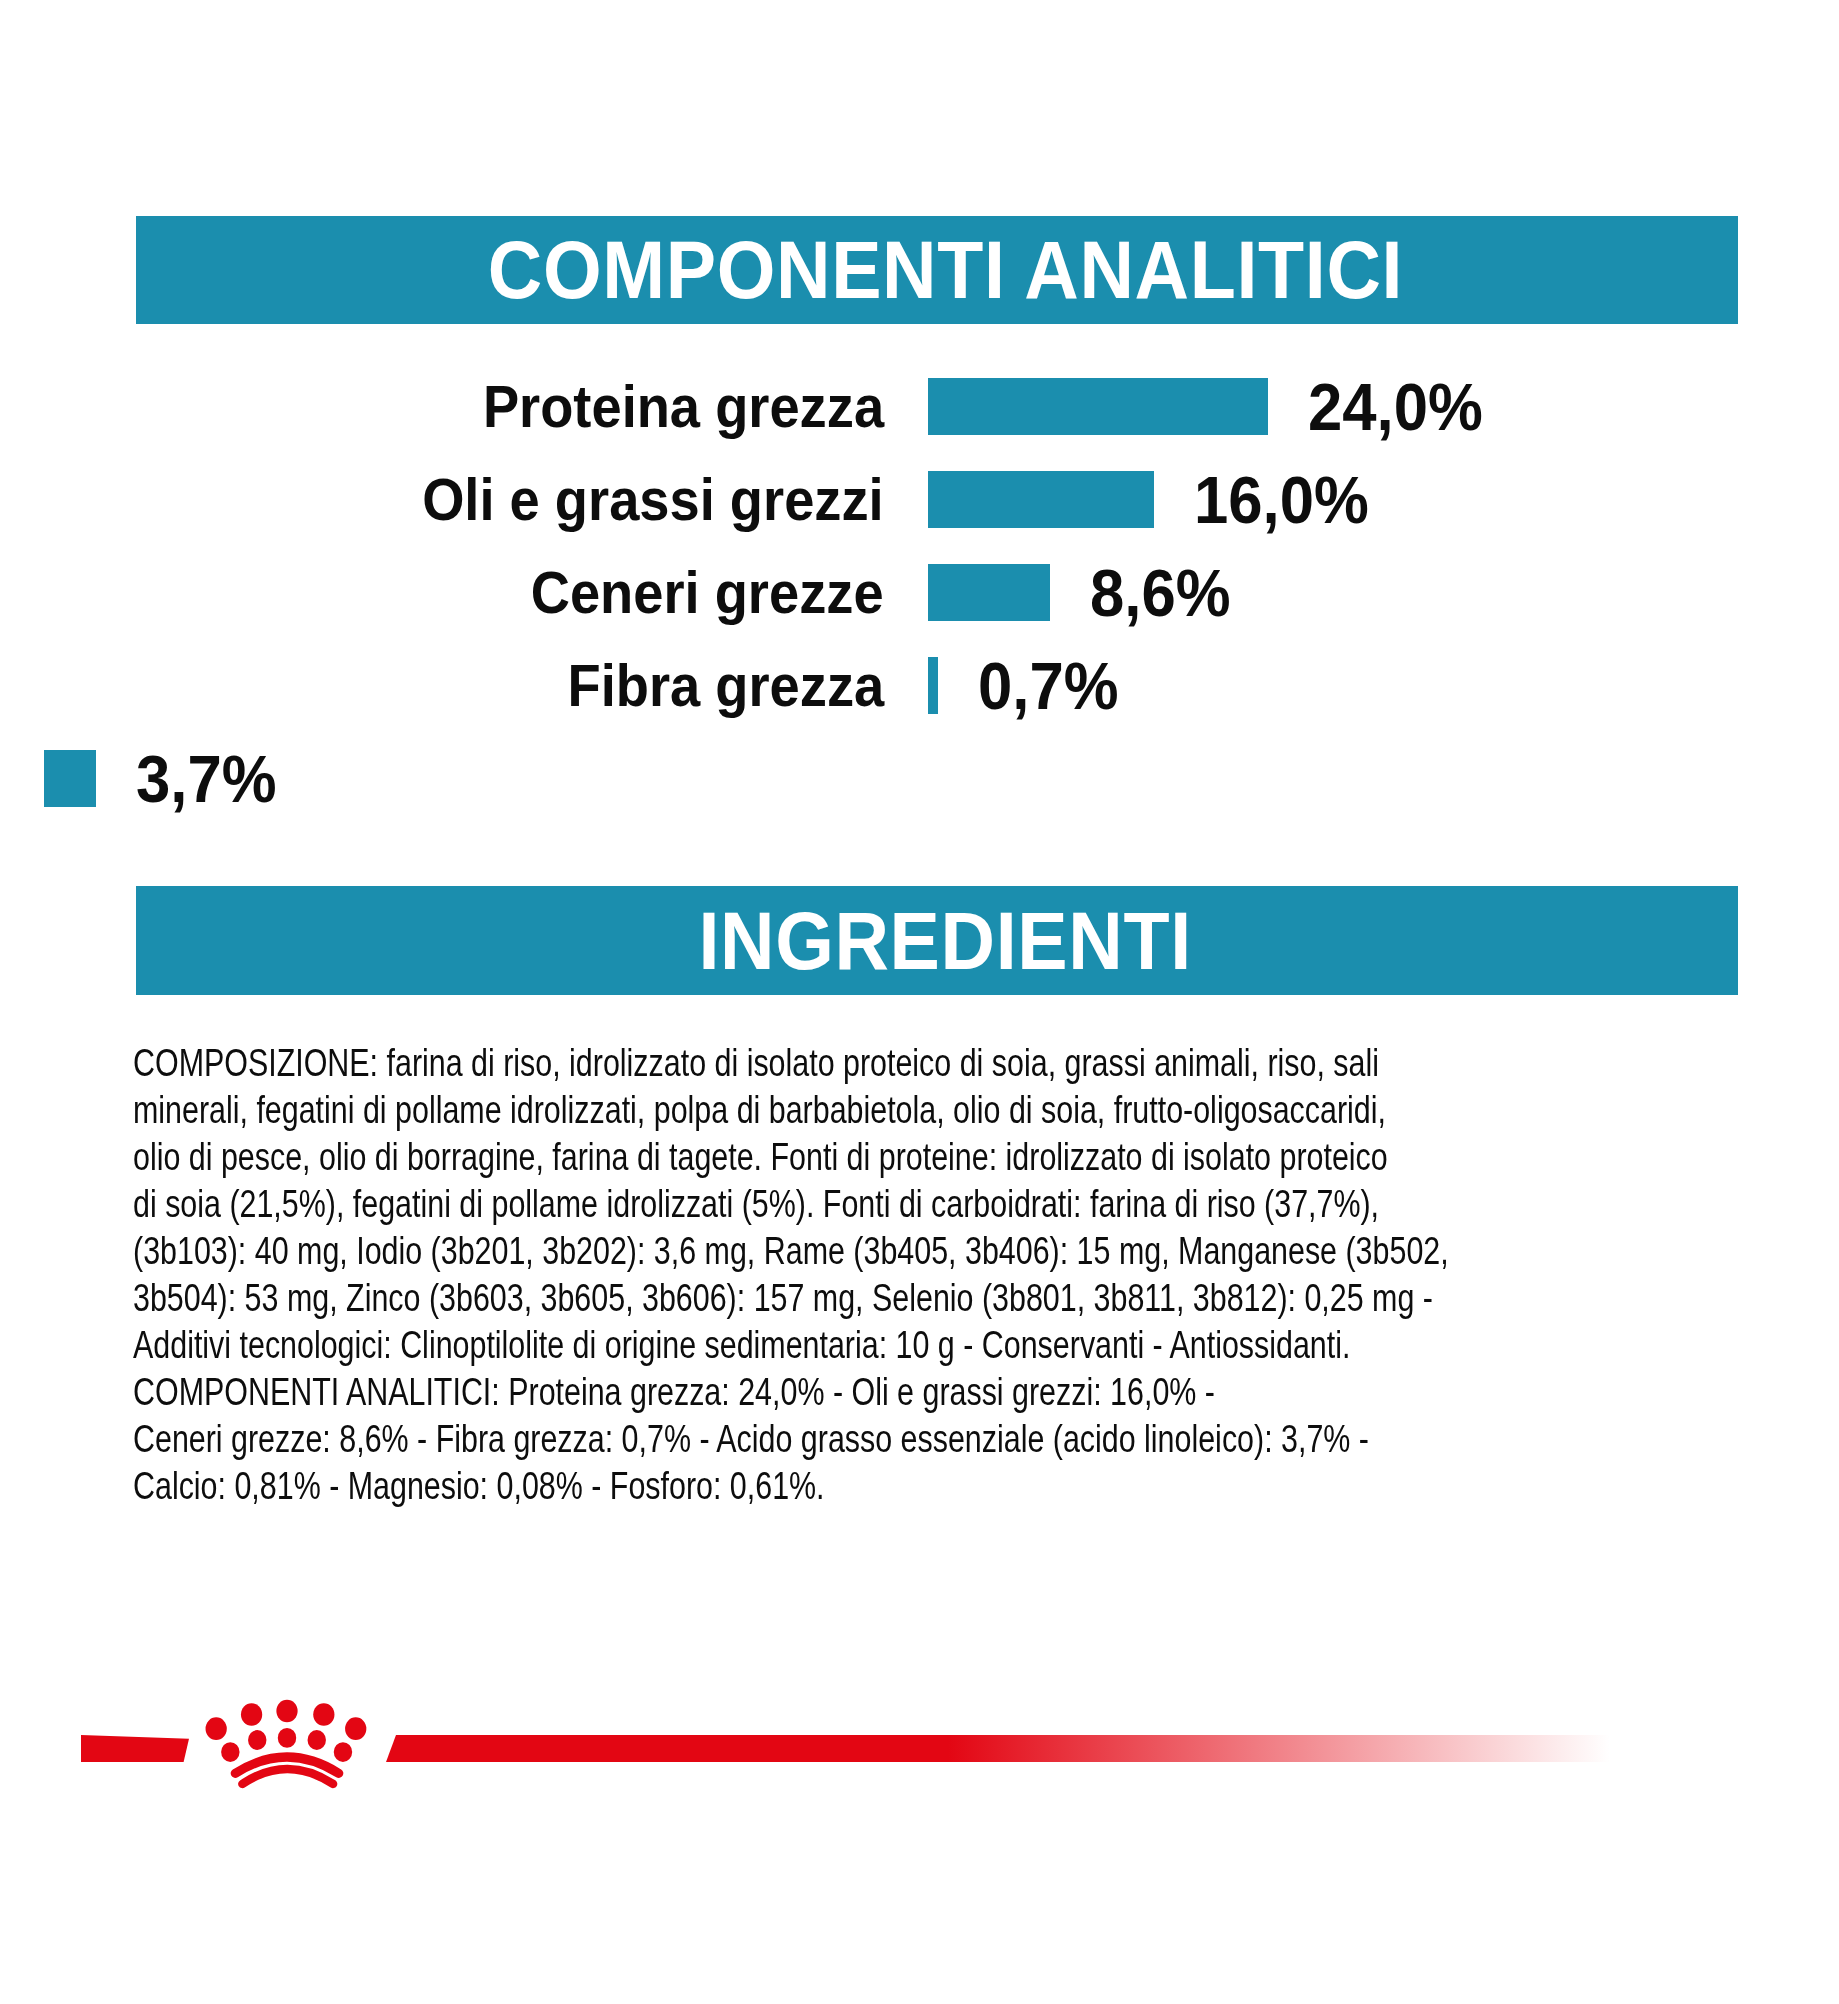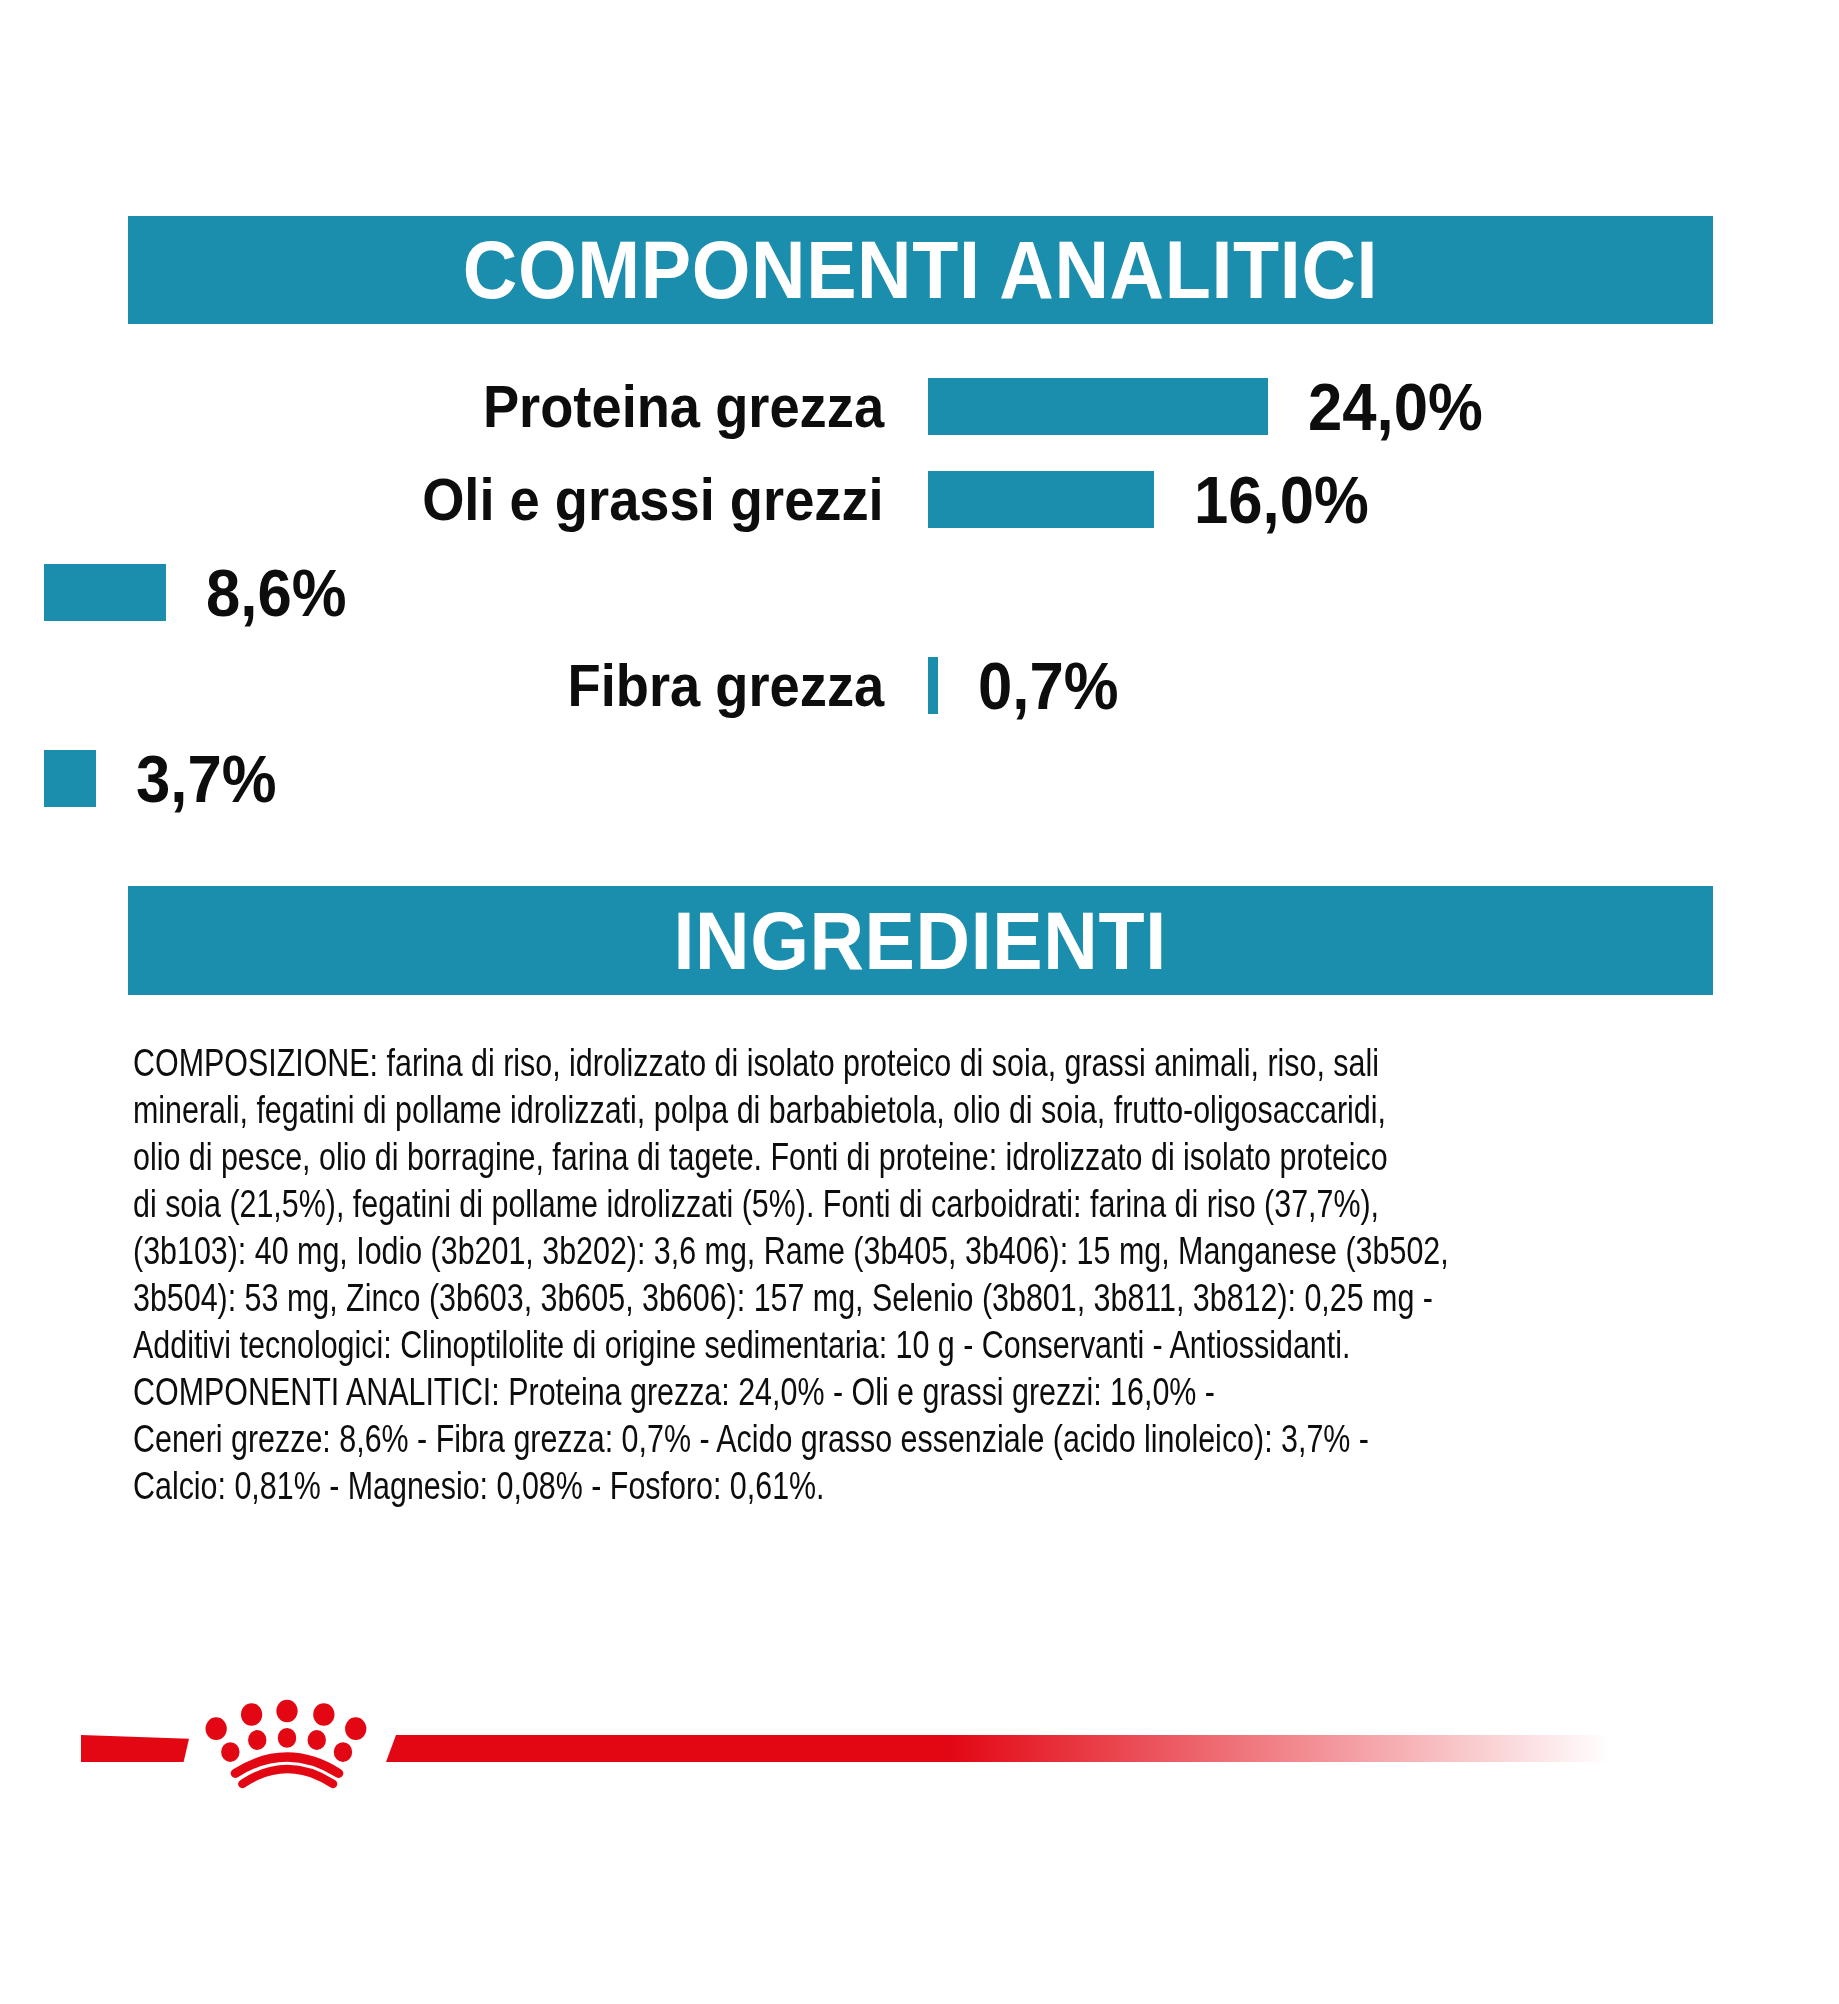--- a/index.html
+++ b/index.html
@@ -3,22 +3,22 @@
 <meta charset="utf-8">
 <style>
   html,body{margin:0;padding:0;background:#ffffff;}
   .canvas{
     position:relative;width:1839px;height:2005px;overflow:hidden;
     background:var(--bg,#ffffff);color:var(--text,#0d0d0d);
     font-family:"Liberation Sans", sans-serif;
   }
   
   .banner{
-    position:absolute;left:128px;width:1585px;background:var(--teal,#1b8eae);
-    display:flex;align-items:center;justify-content:center;
+    position:absolute;left:136px;width:1585px;background:var(--teal,#1b8eae);
+    display:flex;align-items:center;justify-content:center;padding-left:17px;
   }
   #banner-analytics{top:216px;height:108px;}
   #banner-ingredients{top:886px;height:109px;text-align:right;}
   .banner-text{
     color:#ffffff;font-weight:bold;font-size:82px;letter-spacing:0.7px;
     display:inline-block;transform:scaleX(.92);transform-origin:50% 50%;white-space:nowrap;
   }
   
   .chart{position:absolute;top:360px;left:0;width:1505px;}
   .chart-row{display:flex;align-items:center;height:93px;}
@@ -69,20 +69,23 @@
         <span class="chart-value">24,0%</span>
       </div>
       <div class="chart-row">
         <div class="chart-label-cell">
           <span class="chart-label">Oli e grassi grezzi</span>
         </div>
         <div class="chart-bar" style="width: 226px;"></div>
         <span class="chart-value">16,0%</span>
       </div>
       <div class="chart-row">
+        <div class="chart-label-cell">
+          <span class="chart-label">Ceneri grezze</span>
+        </div>
         <div class="chart-bar" style="width: 122px;"></div>
         <span class="chart-value">8,6%</span>
       </div>
       <div class="chart-row">
         <div class="chart-label-cell">
           <span class="chart-label">Fibra grezza</span>
         </div>
         <div class="chart-bar" style="width: 10px;"></div>
         <span class="chart-value">0,7%</span>
       </div>

